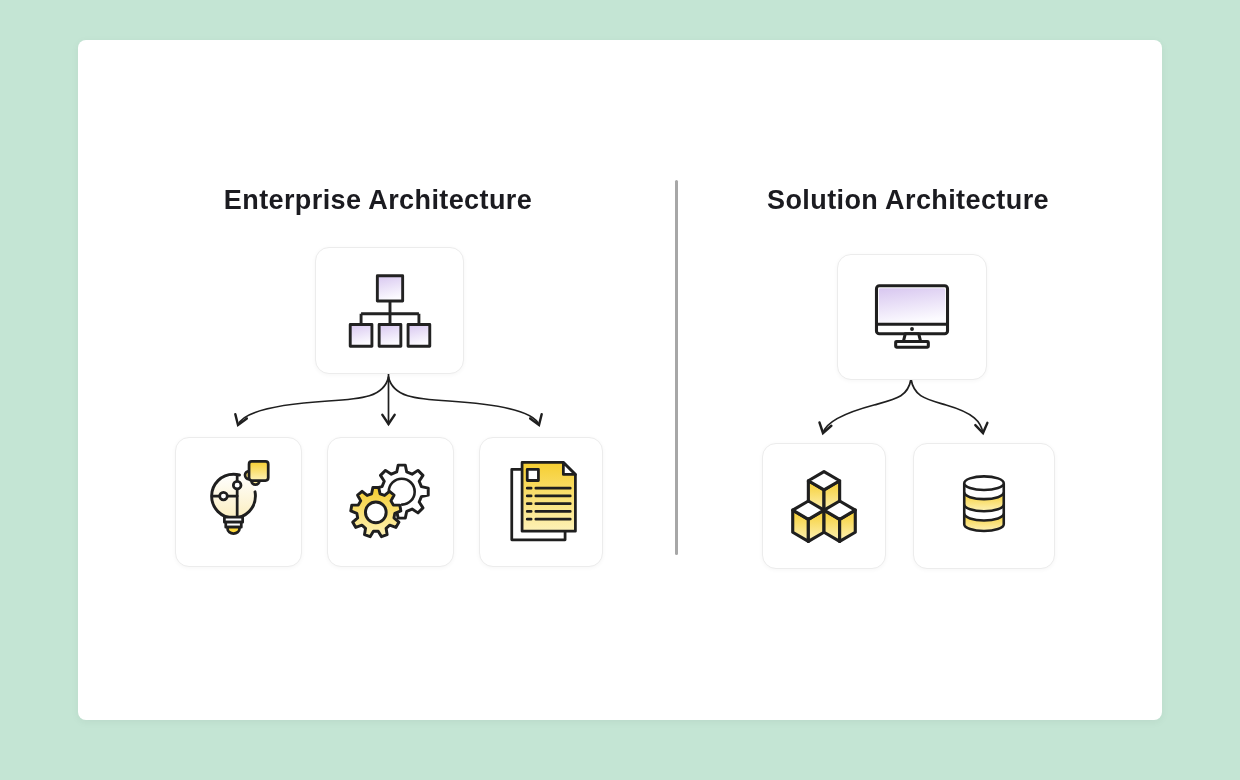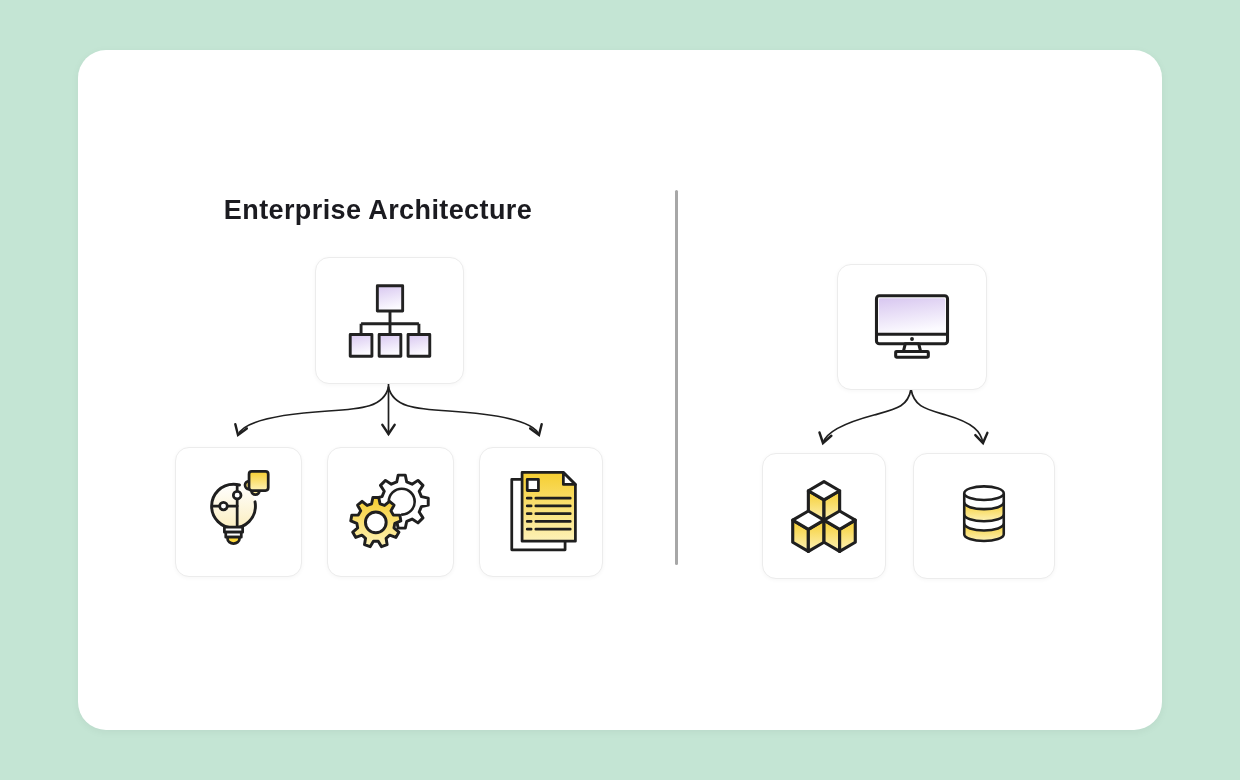--- a/index.html
+++ b/index.html
@@ -3,22 +3,22 @@
 <meta charset="utf-8">
 <style>
   html,body{margin:0;padding:0;}
   body{
     width:1240px;height:780px;
     background:#c4e5d4;
     font-family:"Liberation Sans", sans-serif;
     position:relative;overflow:hidden;
   }
   .canvas{
-    position:absolute;left:78px;top:50px;width:1084px;height:680px;
-    background:#ffffff;border-radius:28px;
+    position:absolute;left:78px;top:40px;width:1084px;height:680px;
+    background:#ffffff;border-radius:8px;
     box-shadow:0 2px 8px rgba(0,0,0,0.05);
   }
   .panel-title{
     position:absolute;
     font-size:27px;font-weight:700;color:#1b1b20;
     letter-spacing:0.4px;text-align:center;line-height:34px;
   }
   .title-left{left:60px;top:143px;width:480px;}
   .title-right{left:630px;top:143px;width:400px;}
   .card{
@@ -50,20 +50,21 @@
     <linearGradient id="gradPurple" x1="0" y1="0" x2="0.25" y2="1">
       <stop offset="0" stop-color="#d8c7f0"></stop>
       <stop offset="1" stop-color="#fcfbff"></stop>
     </linearGradient>
   </defs>
 </svg>
 
 <div class="canvas">
 
   <div class="panel-title title-left">Enterprise Architecture</div>
+  <div class="panel-title title-right">Solution Architecture</div>
 
   <div class="divider"></div>
 
   <svg class="arrows">
     <defs>
       <marker id="ah" viewBox="0 0 10 10" refX="7.5" refY="5" markerWidth="9" markerHeight="9" orient="auto-start-reverse">
         <path d="M1.5,1 L7.5,5 L1.5,9" fill="none" stroke="#1f1f1f" stroke-width="1.6" stroke-linecap="round"></path>
       </marker>
     </defs>
     <g fill="none" stroke="#1f1f1f" stroke-width="1.7" stroke-linecap="round">

